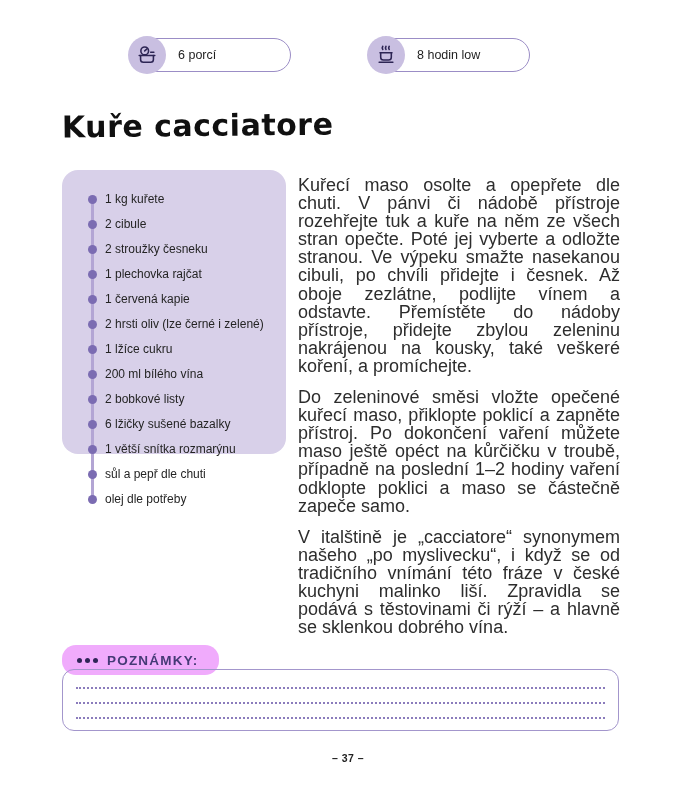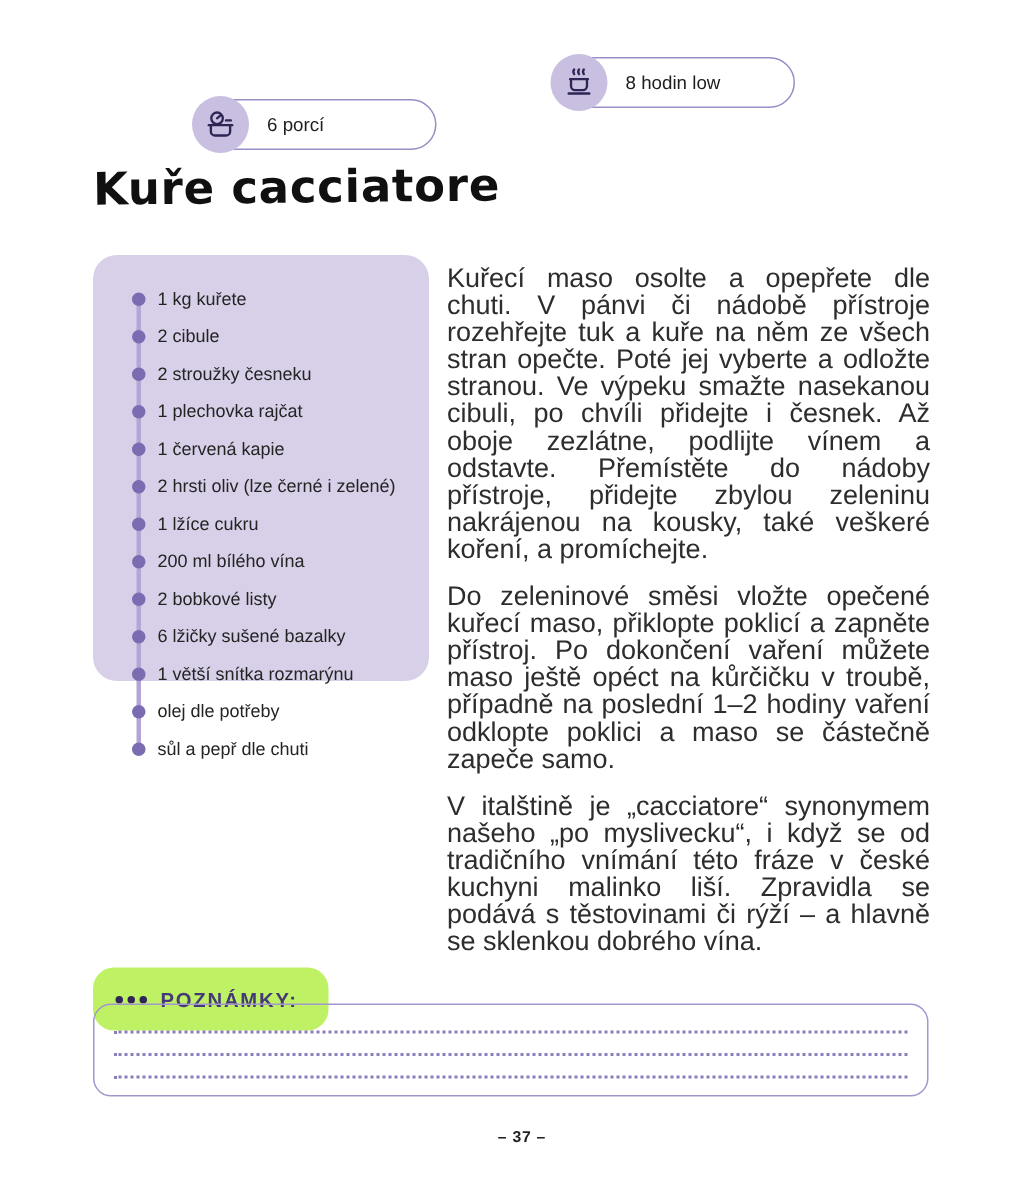--- a/index.html
+++ b/index.html
@@ -10,21 +10,21 @@
     color:#232323;
   }
   .page { position:relative; width:680px; height:800px; background:#ffffff; overflow:hidden; }
 
   
   .badge {
     position:absolute; top:38px; height:34px;
     border:1.5px solid #9b8dc6; border-radius:18px;
     background:#ffffff; display:flex; align-items:center;
   }
-  .badge.servings { left:129px; width:162px;margin-top:28px; }
+  .badge.servings { left:129px; width:162px; }
   .badge.time     { left:368px; width:162px; }
   .icon-circle {
     flex:none; width:38px; height:38px; margin-left:-2px;
     border-radius:50%; background:#c9bfe1;
     display:flex; align-items:center; justify-content:center;
   }
   .badge-label { margin-left:12px; font-size:12.5px; color:#1e1e1e; }
 
   
   .title {
@@ -56,22 +56,22 @@
 
   
   .instructions {
     position:absolute; left:298px; top:176px; width:322px;
     font-size:18px; line-height:18.1px; text-align:justify; color:#2d2d2d;
   }
   .instructions p + p { margin-top:13px; }
 
   
   .notes-tab {
-    position:absolute; left:62px; top:645px; height:42px;
-    padding:0 20px 0 15px; background:#bef264; border-radius:14px;
+    position:absolute; left:62px; top:645px; height:30px;
+    padding:0 20px 0 15px; background:#f0abfc; border-radius:14px;
     display:flex; align-items:center;
   }
   .dots {
     width:5px; height:5px; border-radius:50%; background:#2f2557;
     box-shadow:8px 0 0 #2f2557, 16px 0 0 #2f2557;
     margin-right:25px;
   }
   .notes-label {
     font-size:13.5px; font-weight:700; letter-spacing:1.2px; color:#453a76;
   }
@@ -135,22 +135,22 @@
       <div class="ing-item"><span class="dot"></span><span>2 cibule</span></div>
       <div class="ing-item"><span class="dot"></span><span>2 stroužky česneku</span></div>
       <div class="ing-item"><span class="dot"></span><span>1 plechovka rajčat</span></div>
       <div class="ing-item"><span class="dot"></span><span>1 červená kapie</span></div>
       <div class="ing-item"><span class="dot"></span><span>2 hrsti oliv (lze černé i zelené)</span></div>
       <div class="ing-item"><span class="dot"></span><span>1 lžíce cukru</span></div>
       <div class="ing-item"><span class="dot"></span><span>200 ml bílého vína</span></div>
       <div class="ing-item"><span class="dot"></span><span>2 bobkové listy</span></div>
       <div class="ing-item"><span class="dot"></span><span>6 lžičky sušené bazalky</span></div>
       <div class="ing-item"><span class="dot"></span><span>1 větší snítka rozmarýnu</span></div>
+      <div class="ing-item"><span class="dot"></span><span>sůl a pepř dle chuti</span></div>
       <div class="ing-item"><span class="dot"></span><span>olej dle potřeby</span></div>
-      <div class="ing-item"><span class="dot"></span><span>sůl a pepř dle chuti</span></div>
     </div>
   </div>
 
   <div class="instructions">
     <p>Kuřecí maso osolte a opepřete dle chuti. V pánvi či nádobě přístroje rozehřejte tuk a kuře na něm ze všech stran opečte. Poté jej vyberte a odložte stranou. Ve výpeku smažte nasekanou cibuli, po chvíli přidejte i česnek. Až oboje zezlátne, podlijte vínem a odstavte. Přemístěte do nádoby přístroje, přidejte zbylou zeleninu nakrájenou na kousky, také veškeré koření, a promíchejte.</p>
     <p>Do zeleninové směsi vložte opečené kuřecí maso, přiklopte poklicí a zapněte přístroj. Po dokončení vaření můžete maso ještě opéct na kůrčičku v troubě, případně na poslední 1–2 hodiny vaření odklopte poklici a maso se částečně zapeče samo.</p>
     <p>V italštině je „cacciatore“ synonymem našeho „po myslivecku“, i když se od tradičního vnímání této fráze v české kuchyni malinko liší. Zpravidla se podává s těstovinami či rýží – a hlavně se sklenkou dobrého vína.</p>
   </div>
 
   <div class="notes-tab">

